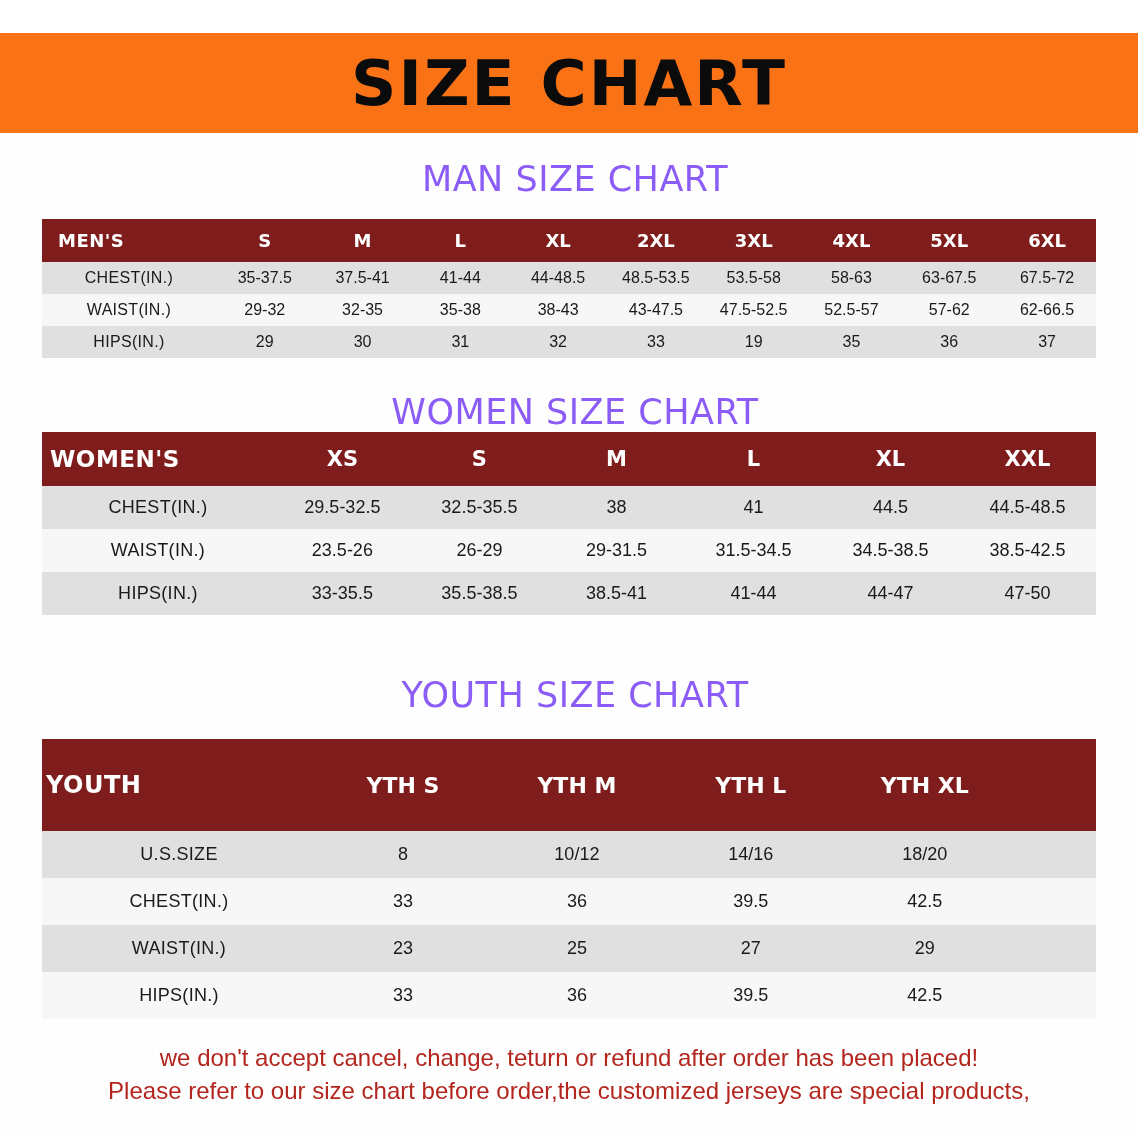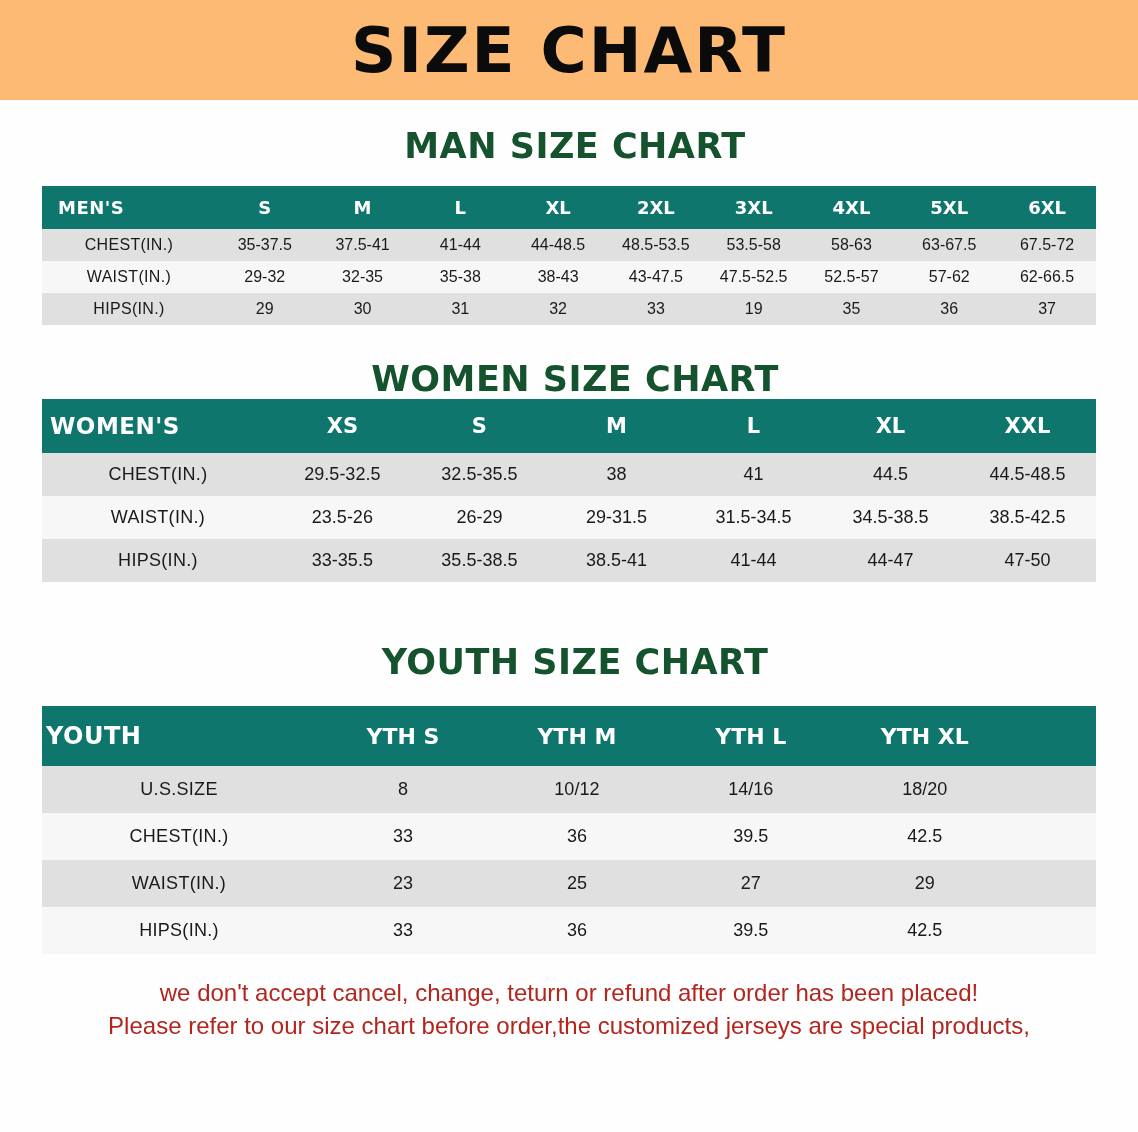--- a/index.html
+++ b/index.html
@@ -19,60 +19,61 @@
     width: 1138px;
     height: 1132px;
     background: #fefefe;
     box-sizing: border-box;
   }
 
   
   .banner {
     width: 100%;
     height: 100px;
-    background: #fdba74;
+    background: #f97316;
     display: flex;
     align-items: center;
     justify-content: center;
+    margin-top: 33px;
   }
   .banner-title {
     font-family: "DejaVu Sans", sans-serif;
     font-weight: 700;
     font-size: 63px;
     letter-spacing: 2px;
     color: #0b0b0b;
     line-height: 1;
     text-align: center;
   }
 
   
   .section-title {
     text-align: center;
     font-family: "DejaVu Sans", sans-serif;
-    font-weight: 700;
+    font-weight: 400;
     font-size: 35px;
     letter-spacing: 0.5px;
-    color: #14532d;
+    color: #8b5cf6;
     padding-left: 12px;
   }
   .st-man    { margin-top: 26px; margin-bottom: 20px; }
   .st-women  { margin-top: 34px; }
   .st-youth  { margin-top: 60px; margin-bottom: 24px; }
 
   
   .tbl-wrap {
     margin: 0 42px;
   }
   table.sizechart {
     width: 100%;
     border-collapse: collapse;
     table-layout: fixed;
   }
   table.sizechart thead th {
-    background: #0f766e;
+    background: #7f1d1d;
     color: #ffffff;
     font-family: "DejaVu Sans", sans-serif;
     font-weight: 700;
     font-size: 19px;
     padding: 11px 4px;
     text-align: center;
   }
   table.sizechart thead th.rowlabel {
     text-align: left;
     padding-left: 16px;
@@ -98,21 +99,21 @@
   #men-table thead th { font-size: 18px; }
   #men-table tbody td { font-size: 16px; padding: 7px 2px; }
   #men-table tbody td.rowlabel { font-size: 16px; }
 
   
   #women-table thead th { font-size: 21px; padding: 14px 8px; }
   #women-table thead th.rowlabel { font-size: 23px; }
   #women-table tbody td { font-size: 18px; padding: 11px 2px; }
 
   
-  #youth-table thead th { font-size: 22px; padding: 16px 4px; }
+  #youth-table thead th { font-size: 22px; padding: 32px 4px; }
   #youth-table thead th.rowlabel { font-size: 24px; }
   #youth-table tbody td { font-size: 18px; padding: 13px 18px; }
 
   
   .note {
     margin: 22px 40px 0 40px;
     color: #b3261e;
     font-family: "Liberation Sans", sans-serif;
     font-size: 24px;
     line-height: 1.38;

